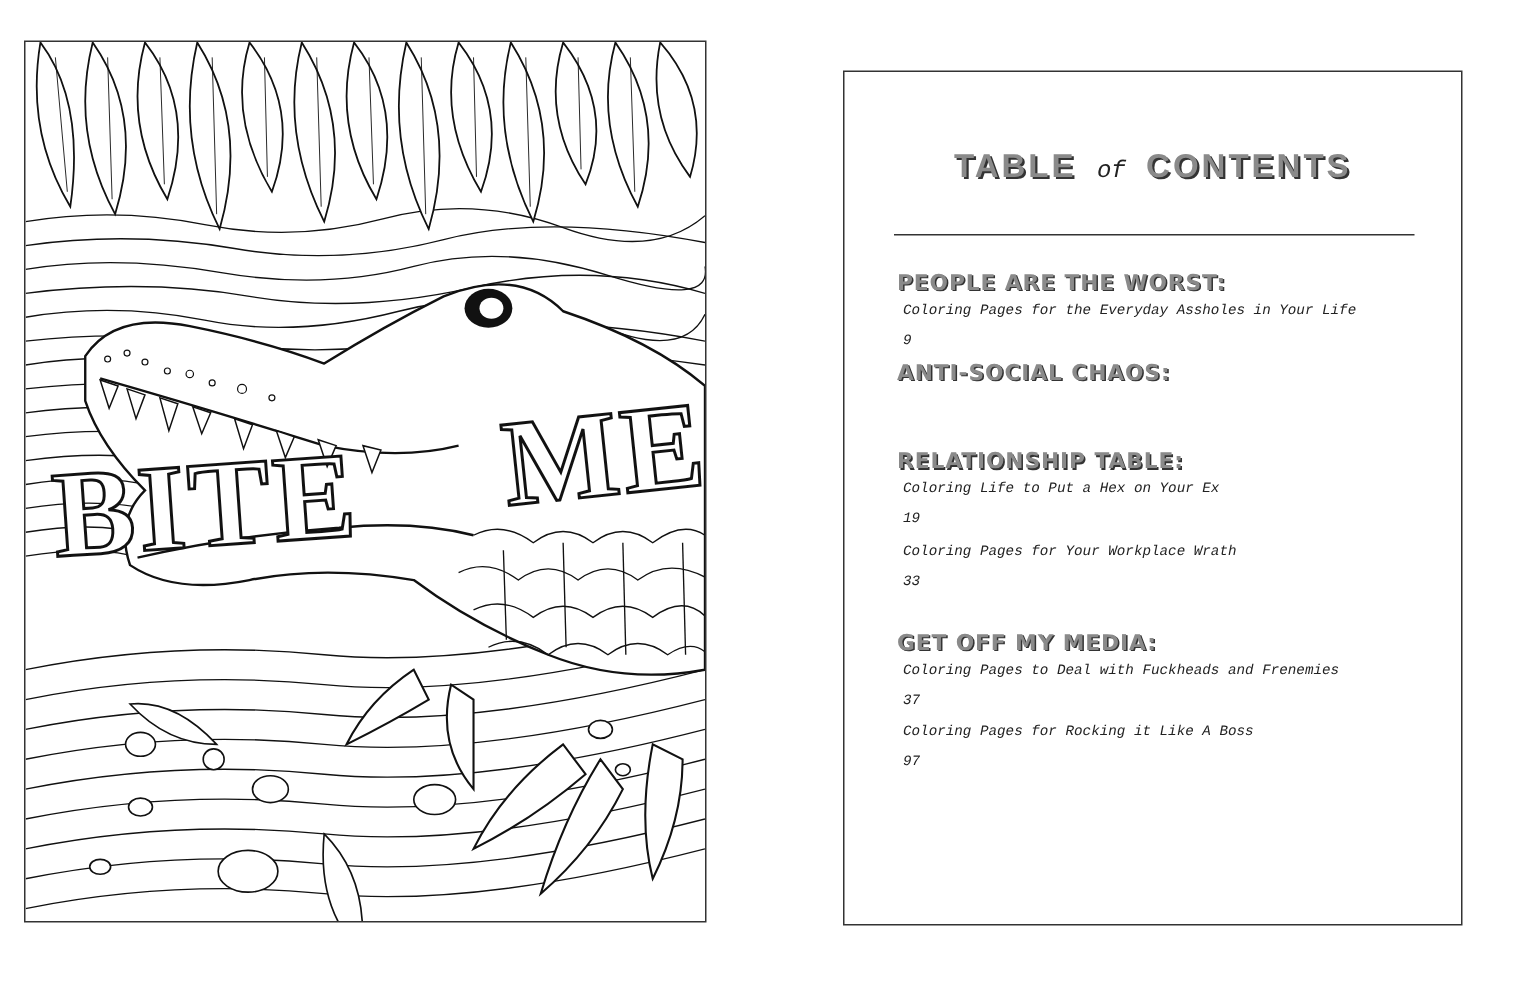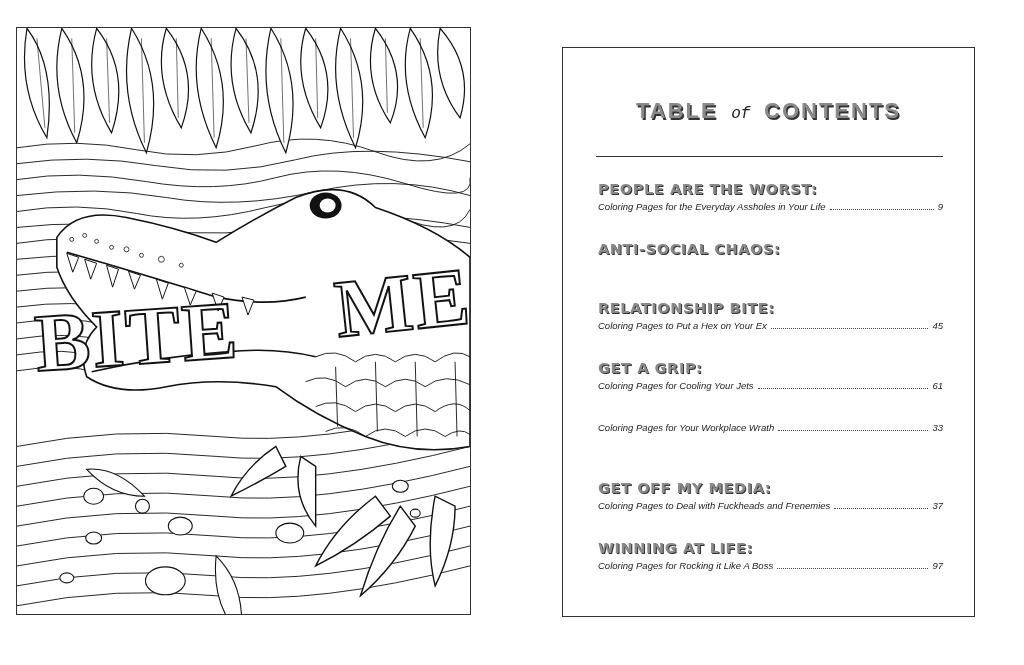--- a/index.html
+++ b/index.html
@@ -31,22 +31,22 @@
   .toc-title .of { font-size: 16px; font-family: Liberation Mono, monospace; font-style: italic; font-weight: normal; color: #222; text-shadow: none; letter-spacing: 0; margin: 0 6px; }
   .toc-rule { position: absolute; left: 33px; top: 108px; width: 347px; height: 0; border-top: 1.5px solid #333; }
 
   .toc-list { position: absolute; left: 35px; top: 132px; width: 345px; }
   .toc-entry { height: 59.7px; }
   .toc-heading {
     font-family: "DejaVu Sans", sans-serif; font-weight: bold; font-size: 14.5px; letter-spacing: 0.6px;
     color: #8a8a8a; text-shadow: 1px 1px 0 #333; line-height: 18px; white-space: nowrap;
   }
   .toc-sub {
-    display: flex; align-items: baseline; font-family: Liberation Sans, sans-serif; font-style: italic;
-    font-size: 9.5px; color: #222; line-height: 16px; margin-top: 1px;
+    display: flex; align-items: baseline; font-family: Liberation Mono, monospace; font-style: italic;
+    font-size: 9.5px; color: #222; line-height: 16px; margin-top: 1px; flex-direction: column;
   }
   .toc-sub .sub-text { white-space: nowrap; }
   .toc-sub .dots { flex: 1; border-bottom: 1.2px dotted #444; margin: 0 4px 3px 4px; }
   .toc-sub .page-num { white-space: nowrap; font-style: italic; }
 </style>
 </head>
 <body>
 
 <div class="left-page">
   <svg viewBox="0 0 455 588" xmlns="http://www.w3.org/2000/svg">
@@ -193,52 +193,43 @@
       <div class="toc-sub">
         <span class="sub-text">Coloring Pages for the Everyday Assholes in Your Life</span>
         <span class="dots"></span>
         <span class="page-num">9</span>
       </div>
     </div>
     <div class="toc-entry">
       <div class="toc-heading">ANTI-SOCIAL CHAOS:</div>
     </div>
     <div class="toc-entry">
-      <div class="toc-heading">RELATIONSHIP BITE:</div>
-      <div class="toc-sub">
-        <span class="sub-text">Coloring Pages to Put a Hex on Your Ex</span>
-        <span class="dots"></span>
-        <span class="page-num">45</span>
-      </div>
-    </div>
-    <div class="toc-entry">
-      <div class="toc-heading">GET A GRIP:</div>
-      <div class="toc-sub">
-        <span class="sub-text">Coloring Pages for Cooling Your Jets</span>
-        <span class="dots"></span>
-        <span class="page-num">61</span>
+      <div class="toc-heading">RELATIONSHIP TABLE:</div>
+      <div class="toc-sub">
+        <span class="sub-text">Coloring Life to Put a Hex on Your Ex</span>
+        <span class="dots"></span>
+        <span class="page-num">19</span>
       </div>
     </div>
     <div class="toc-entry">
       <div class="toc-sub">
         <span class="sub-text">Coloring Pages for Your Workplace Wrath</span>
         <span class="dots"></span>
         <span class="page-num">33</span>
       </div>
     </div>
     <div class="toc-entry">
       <div class="toc-heading">GET OFF MY MEDIA:</div>
       <div class="toc-sub">
         <span class="sub-text">Coloring Pages to Deal with Fuckheads and Frenemies</span>
         <span class="dots"></span>
         <span class="page-num">37</span>
       </div>
     </div>
     <div class="toc-entry">
-      <div class="toc-heading">WINNING AT LIFE:</div>
       <div class="toc-sub">
         <span class="sub-text">Coloring Pages for Rocking it Like A Boss</span>
         <span class="dots"></span>
         <span class="page-num">97</span>
       </div>
     </div>
   </div>
 </div>
 
 </body></html>

